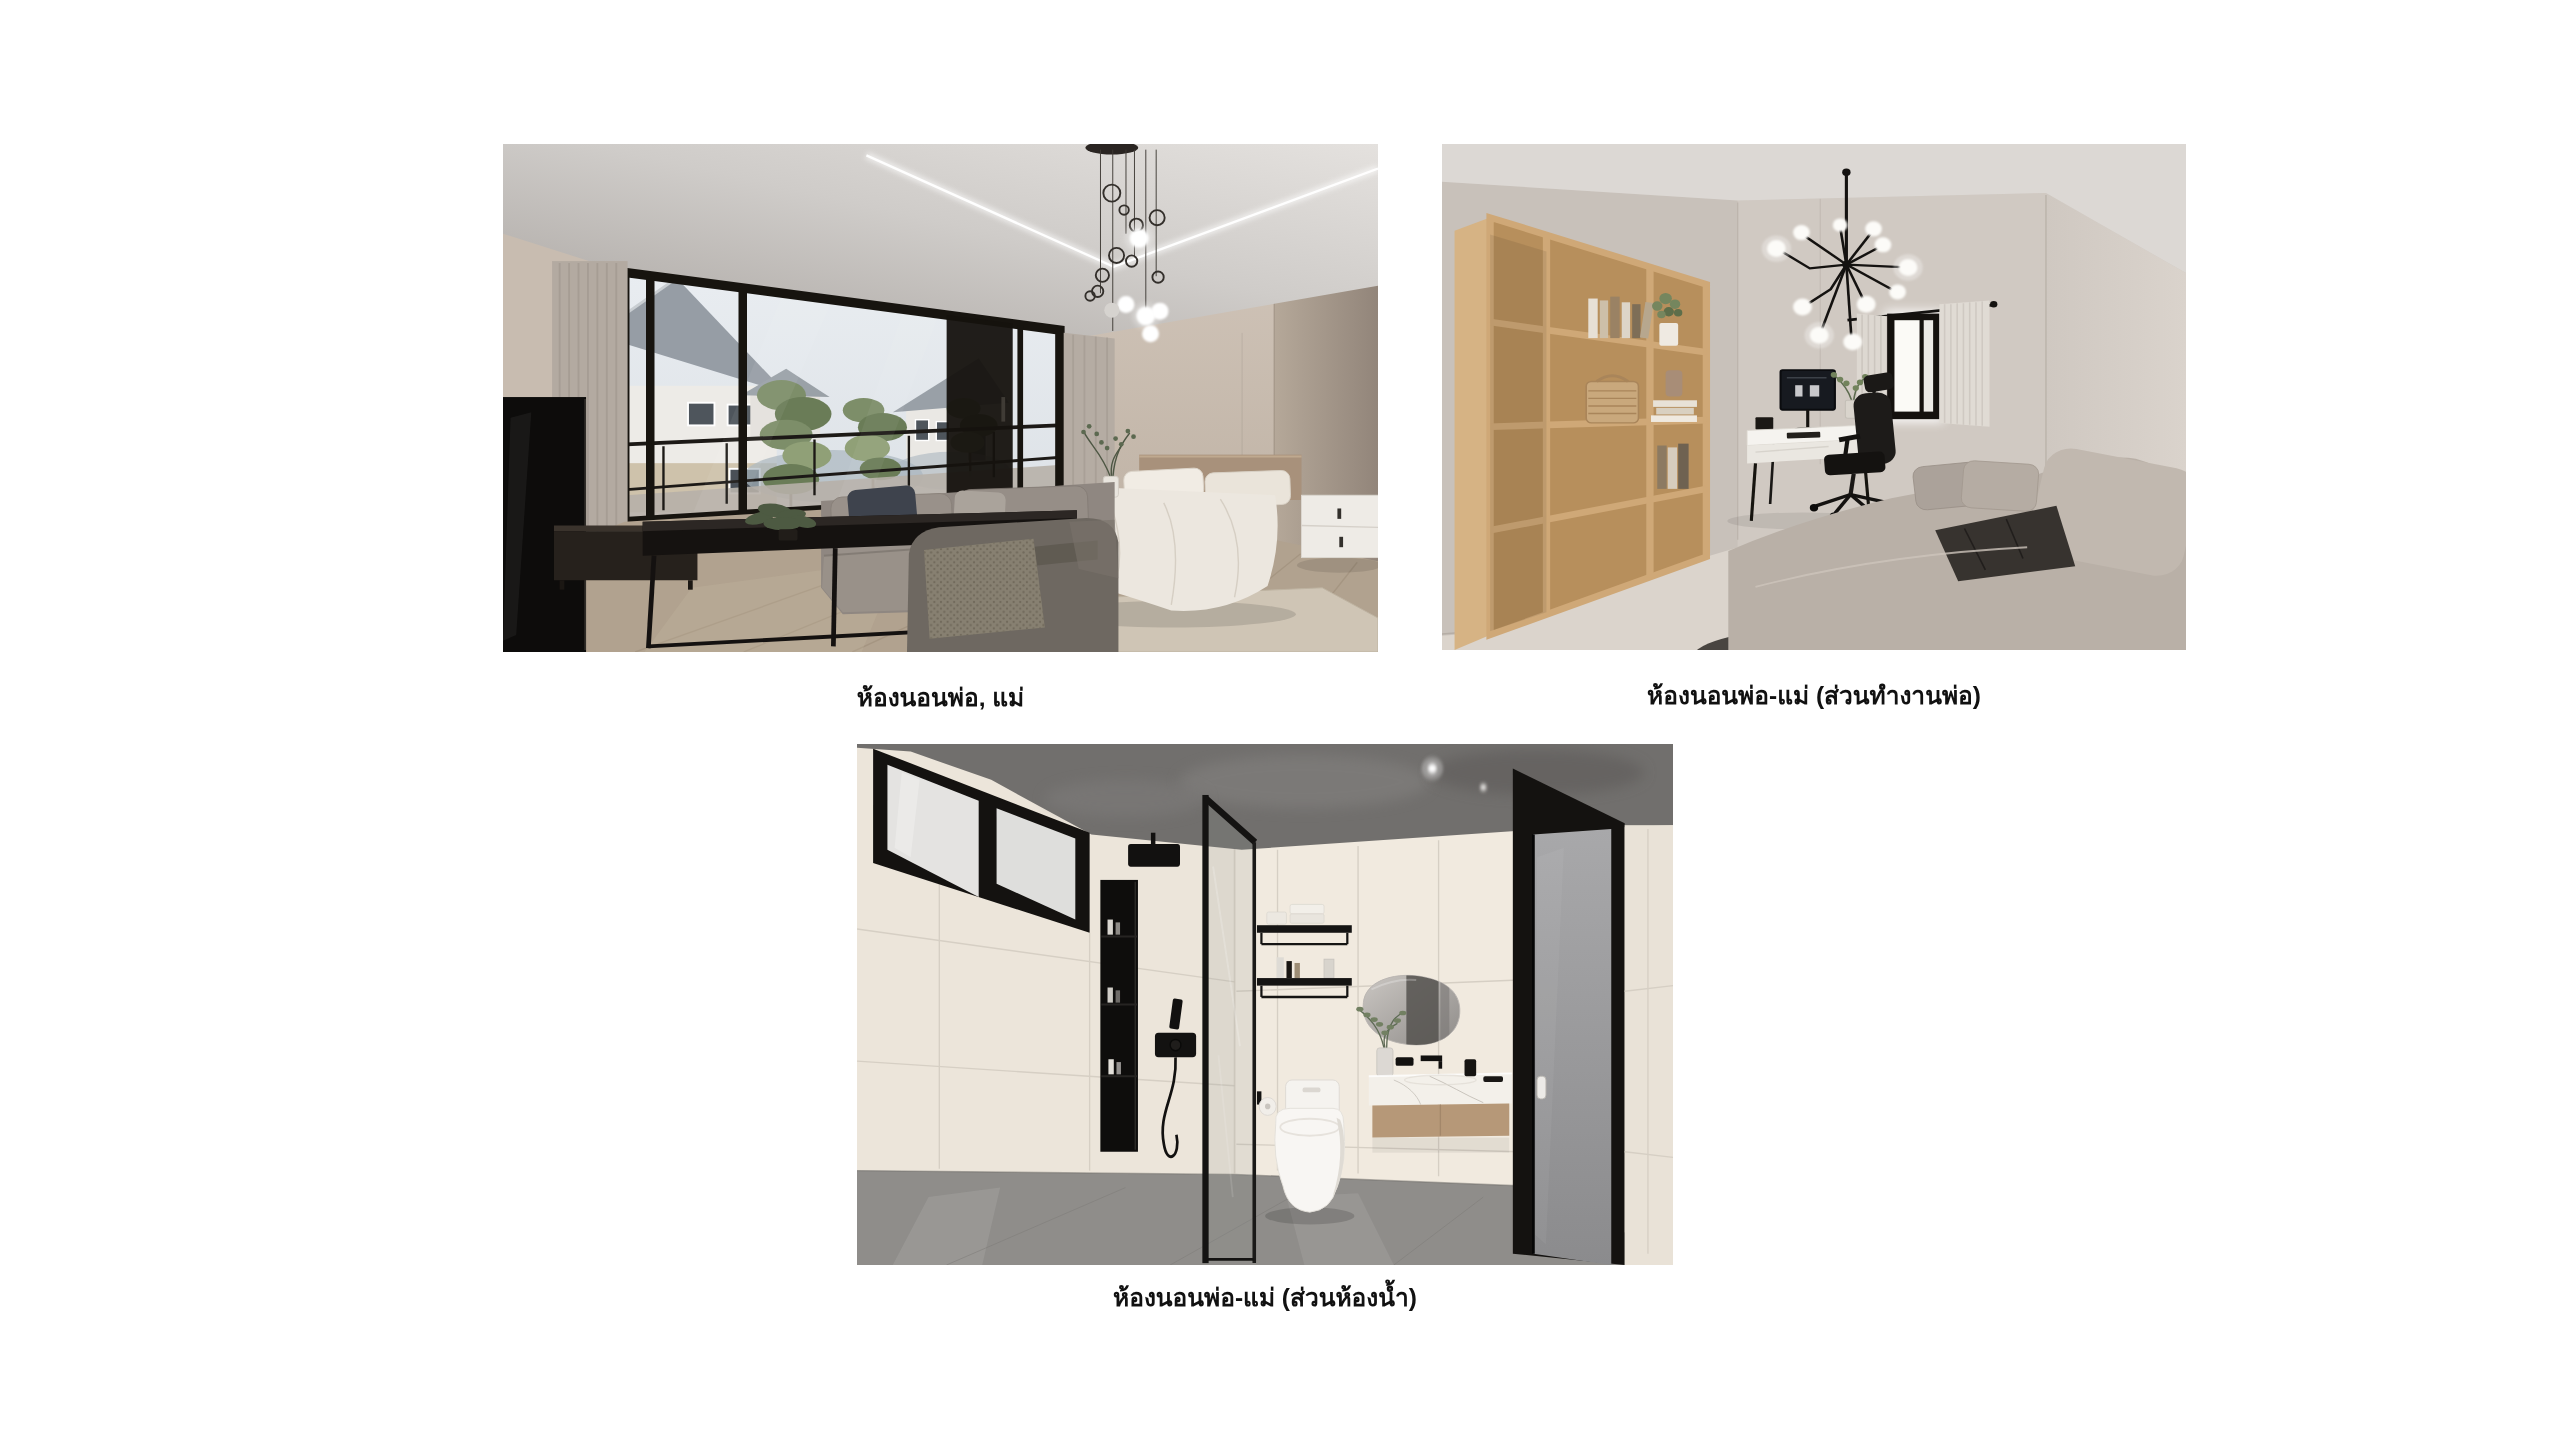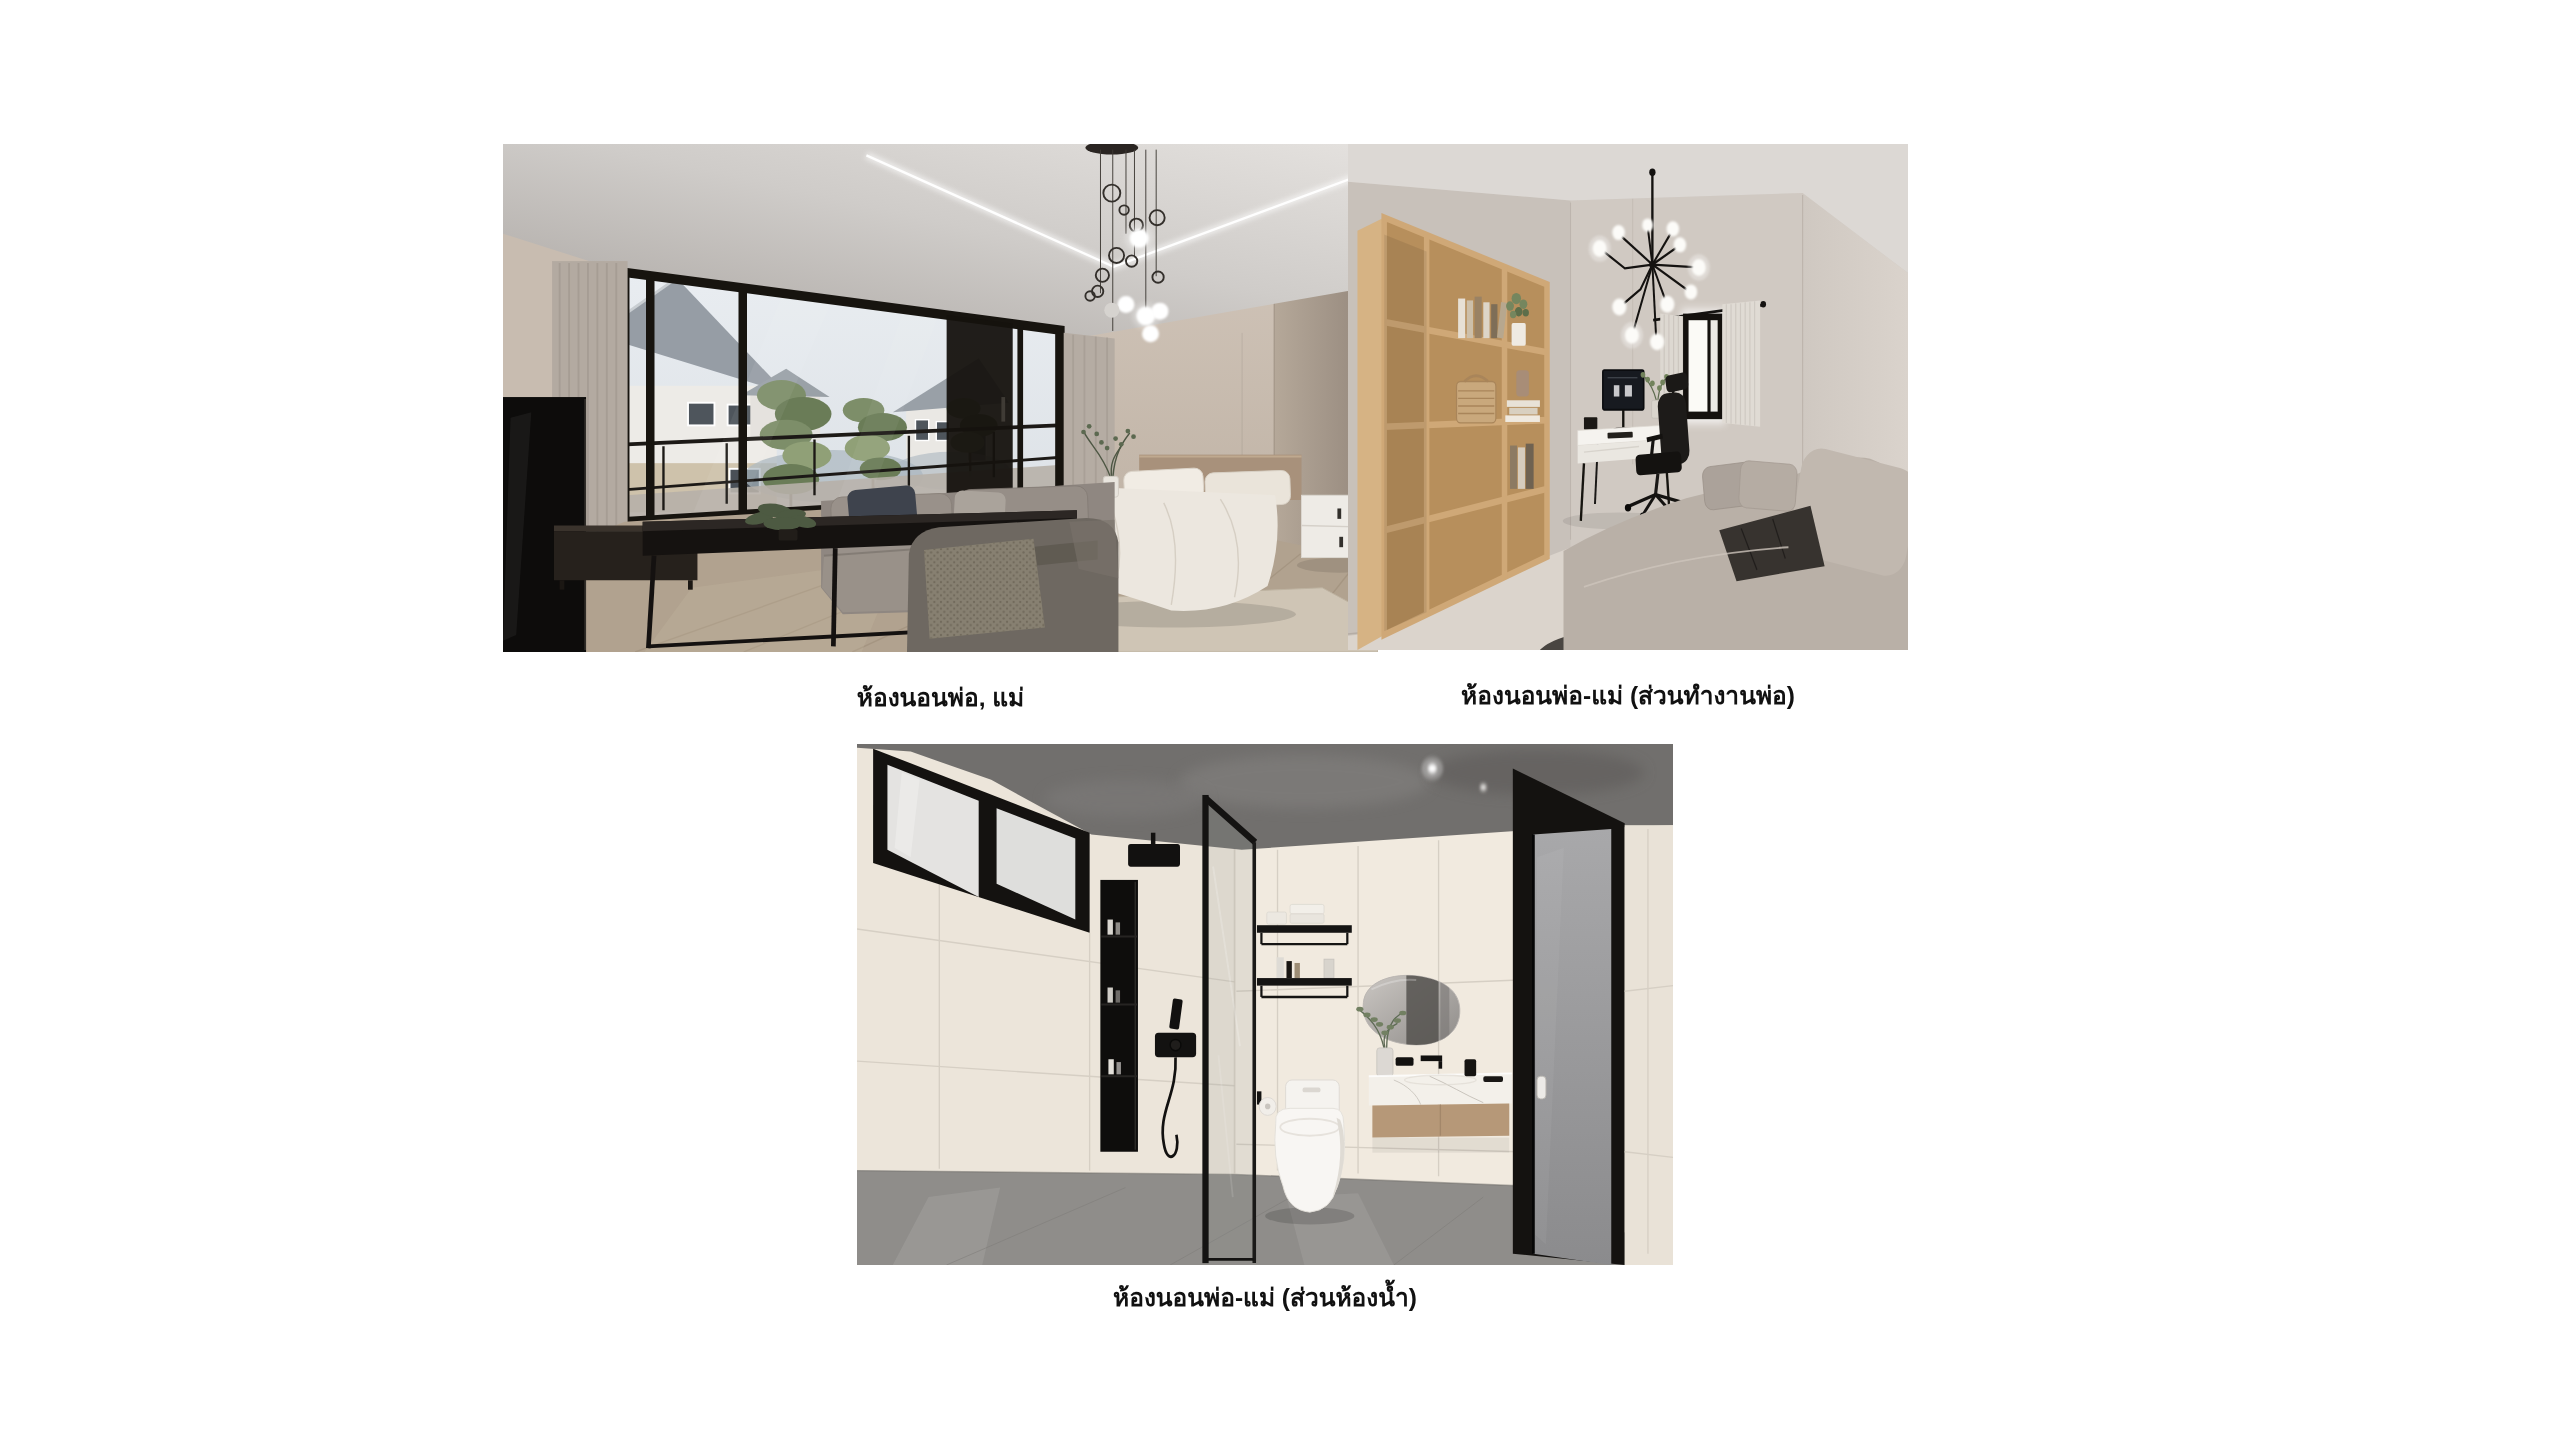--- a/index.html
+++ b/index.html
@@ -5,21 +5,21 @@
   html,body{margin:0;padding:0;background:#ffffff;}
   .canvas{position:relative;width:2576px;height:1449px;background:#ffffff;overflow:hidden;
           font-family:"Liberation Sans","DejaVu Sans",sans-serif;}
   figure{position:absolute;margin:0;padding:0;}
   .img-frame{width:100%;overflow:hidden;background:#ccc;}
   .img-frame svg{display:block;width:100%;height:100%;}
   figcaption{display:block;width:100%;text-align:center;font-weight:bold;
              font-size:24.5px;line-height:1.35;color:#111111;letter-spacing:0;}
   #fig-bedroom{left:503px;top:144px;width:875px;}
   #fig-bedroom .img-frame{height:508px;}
-  #fig-work{left:1348px;top:144px;width:560px;}
+  #fig-work{left:1442px;top:144px;width:744px;}
   #fig-work .img-frame{height:506px;}
   #fig-bath{left:857px;top:744px;width:816px;}
   #fig-bath .img-frame{height:521px;}
   #fig-bedroom figcaption,#fig-work figcaption{margin-top:29px;}
   #fig-bath figcaption{margin-top:16px;}
 </style>
 </head>
 <body>
 
 <div class="canvas">

